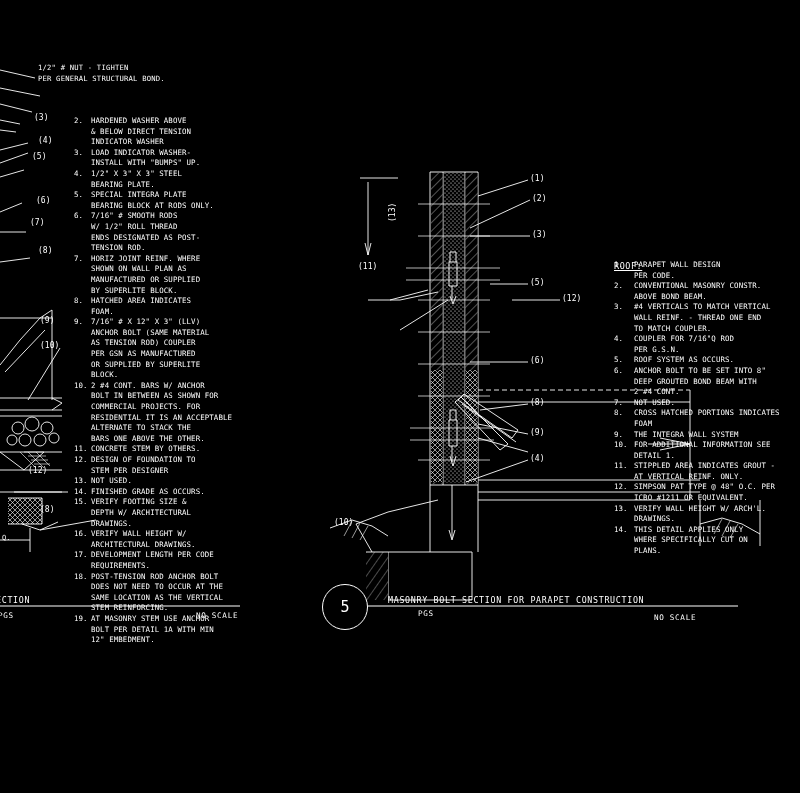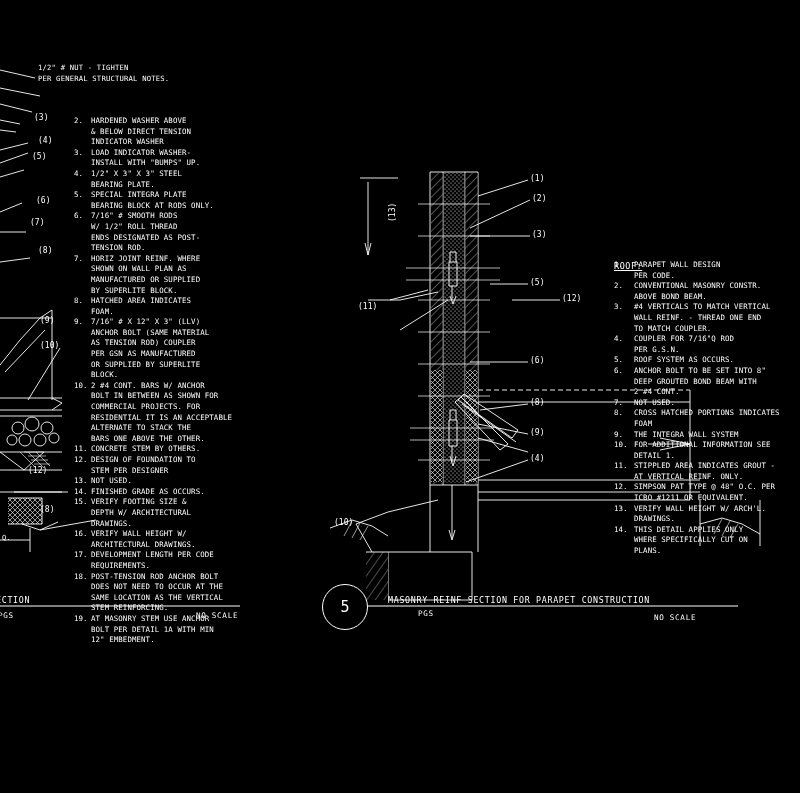--- a/index.html
+++ b/index.html
@@ -277,21 +277,21 @@
       <line x1="0" y1="606" x2="240" y2="606" stroke-width="1.2"></line>
       <line x1="0" y1="604" x2="0" y2="604"></line>
     </g>
   </svg>
 
   <div class="circnum" style="left:322px;top:584px;">
     <span>5</span>
   </div>
 
   <div class="txt" style="left:38px;top:63px;">1/2" # NUT - TIGHTEN</div>
-  <div class="txt" style="left:38px;top:74px;">PER GENERAL STRUCTURAL NOTES.</div>
+  <div class="txt" style="left:38px;top:74px;">PER GENERAL STRUCTURAL BOND.</div>
 
   <div class="balloon" style="left:34px;top:113px;">(3)</div>
   <div class="balloon" style="left:38px;top:136px;">(4)</div>
   <div class="balloon" style="left:32px;top:152px;">(5)</div>
   <div class="balloon" style="left:36px;top:196px;">(6)</div>
   <div class="balloon" style="left:30px;top:218px;">(7)</div>
   <div class="balloon" style="left:38px;top:246px;">(8)</div>
   <div class="balloon" style="left:40px;top:316px;">(9)</div>
   <div class="balloon" style="left:40px;top:341px;">(10)</div>
   <div class="balloon" style="left:28px;top:466px;">(12)</div>
@@ -301,31 +301,31 @@
   <div class="balloon" style="left:530px;top:174px;">(1)</div>
   <div class="balloon" style="left:532px;top:194px;">(2)</div>
   <div class="balloon" style="left:532px;top:230px;">(3)</div>
   <div class="balloon" style="left:530px;top:278px;">(5)</div>
   <div class="balloon" style="left:562px;top:294px;">(12)</div>
   <div class="balloon" style="left:530px;top:356px;">(6)</div>
   <div class="balloon" style="left:530px;top:398px;">(8)</div>
   <div class="balloon" style="left:530px;top:428px;">(9)</div>
   <div class="balloon" style="left:530px;top:454px;">(4)</div>
   <div class="balloon" style="left:334px;top:518px;">(10)</div>
-  <div class="balloon" style="left:358px;top:262px;margin-top:40px;">(11)</div>
+  <div class="balloon" style="left:358px;top:262px;">(11)</div>
   <div class="vert-lbl" style="left:388px;top:222px;">(13)</div>
 
   <div class="notes-col" id="left-notes" style="left:74px;top:116px;width:175px;"><div class="note-row"><span class="note-num" style="flex: 0 0 17px; width: 17px;">2.</span><span class="note-body">HARDENED WASHER ABOVE</span></div><div class="note-row"><span class="note-num" style="flex: 0 0 17px; width: 17px;"></span><span class="note-body">&amp; BELOW DIRECT TENSION</span></div><div class="note-row"><span class="note-num" style="flex: 0 0 17px; width: 17px;"></span><span class="note-body">INDICATOR WASHER</span></div><div class="note-row"><span class="note-num" style="flex: 0 0 17px; width: 17px;">3.</span><span class="note-body">LOAD INDICATOR WASHER-</span></div><div class="note-row"><span class="note-num" style="flex: 0 0 17px; width: 17px;"></span><span class="note-body">INSTALL WITH "BUMPS" UP.</span></div><div class="note-row"><span class="note-num" style="flex: 0 0 17px; width: 17px;">4.</span><span class="note-body">1/2" X 3" X 3" STEEL</span></div><div class="note-row"><span class="note-num" style="flex: 0 0 17px; width: 17px;"></span><span class="note-body">BEARING PLATE.</span></div><div class="note-row"><span class="note-num" style="flex: 0 0 17px; width: 17px;">5.</span><span class="note-body">SPECIAL INTEGRA PLATE</span></div><div class="note-row"><span class="note-num" style="flex: 0 0 17px; width: 17px;"></span><span class="note-body">BEARING BLOCK AT RODS ONLY.</span></div><div class="note-row"><span class="note-num" style="flex: 0 0 17px; width: 17px;">6.</span><span class="note-body">7/16" # SMOOTH RODS</span></div><div class="note-row"><span class="note-num" style="flex: 0 0 17px; width: 17px;"></span><span class="note-body">W/ 1/2" ROLL THREAD</span></div><div class="note-row"><span class="note-num" style="flex: 0 0 17px; width: 17px;"></span><span class="note-body">ENDS DESIGNATED AS POST-</span></div><div class="note-row"><span class="note-num" style="flex: 0 0 17px; width: 17px;"></span><span class="note-body">TENSION ROD.</span></div><div class="note-row"><span class="note-num" style="flex: 0 0 17px; width: 17px;">7.</span><span class="note-body">HORIZ JOINT REINF. WHERE</span></div><div class="note-row"><span class="note-num" style="flex: 0 0 17px; width: 17px;"></span><span class="note-body">SHOWN ON WALL PLAN AS</span></div><div class="note-row"><span class="note-num" style="flex: 0 0 17px; width: 17px;"></span><span class="note-body">MANUFACTURED OR SUPPLIED</span></div><div class="note-row"><span class="note-num" style="flex: 0 0 17px; width: 17px;"></span><span class="note-body">BY SUPERLITE BLOCK.</span></div><div class="note-row"><span class="note-num" style="flex: 0 0 17px; width: 17px;">8.</span><span class="note-body">HATCHED AREA INDICATES</span></div><div class="note-row"><span class="note-num" style="flex: 0 0 17px; width: 17px;"></span><span class="note-body">FOAM.</span></div><div class="note-row"><span class="note-num" style="flex: 0 0 17px; width: 17px;">9.</span><span class="note-body">7/16" # X 12" X 3" (LLV)</span></div><div class="note-row"><span class="note-num" style="flex: 0 0 17px; width: 17px;"></span><span class="note-body">ANCHOR BOLT (SAME MATERIAL</span></div><div class="note-row"><span class="note-num" style="flex: 0 0 17px; width: 17px;"></span><span class="note-body">AS TENSION ROD) COUPLER</span></div><div class="note-row"><span class="note-num" style="flex: 0 0 17px; width: 17px;"></span><span class="note-body">PER GSN AS MANUFACTURED</span></div><div class="note-row"><span class="note-num" style="flex: 0 0 17px; width: 17px;"></span><span class="note-body">OR SUPPLIED BY SUPERLITE</span></div><div class="note-row"><span class="note-num" style="flex: 0 0 17px; width: 17px;"></span><span class="note-body">BLOCK.</span></div><div class="note-row"><span class="note-num" style="flex: 0 0 17px; width: 17px;">10.</span><span class="note-body">2 #4 CONT. BARS W/ ANCHOR</span></div><div class="note-row"><span class="note-num" style="flex: 0 0 17px; width: 17px;"></span><span class="note-body">BOLT IN BETWEEN AS SHOWN FOR</span></div><div class="note-row"><span class="note-num" style="flex: 0 0 17px; width: 17px;"></span><span class="note-body">COMMERCIAL PROJECTS. FOR</span></div><div class="note-row"><span class="note-num" style="flex: 0 0 17px; width: 17px;"></span><span class="note-body">RESIDENTIAL IT IS AN ACCEPTABLE</span></div><div class="note-row"><span class="note-num" style="flex: 0 0 17px; width: 17px;"></span><span class="note-body">ALTERNATE TO STACK THE</span></div><div class="note-row"><span class="note-num" style="flex: 0 0 17px; width: 17px;"></span><span class="note-body">BARS ONE ABOVE THE OTHER.</span></div><div class="note-row"><span class="note-num" style="flex: 0 0 17px; width: 17px;">11.</span><span class="note-body">CONCRETE STEM BY OTHERS.</span></div><div class="note-row"><span class="note-num" style="flex: 0 0 17px; width: 17px;">12.</span><span class="note-body">DESIGN OF FOUNDATION TO</span></div><div class="note-row"><span class="note-num" style="flex: 0 0 17px; width: 17px;"></span><span class="note-body">STEM PER DESIGNER</span></div><div class="note-row"><span class="note-num" style="flex: 0 0 17px; width: 17px;">13.</span><span class="note-body">NOT USED.</span></div><div class="note-row"><span class="note-num" style="flex: 0 0 17px; width: 17px;">14.</span><span class="note-body">FINISHED GRADE AS OCCURS.</span></div><div class="note-row"><span class="note-num" style="flex: 0 0 17px; width: 17px;">15.</span><span class="note-body">VERIFY FOOTING SIZE &amp;</span></div><div class="note-row"><span class="note-num" style="flex: 0 0 17px; width: 17px;"></span><span class="note-body">DEPTH W/ ARCHITECTURAL</span></div><div class="note-row"><span class="note-num" style="flex: 0 0 17px; width: 17px;"></span><span class="note-body">DRAWINGS.</span></div><div class="note-row"><span class="note-num" style="flex: 0 0 17px; width: 17px;">16.</span><span class="note-body">VERIFY WALL HEIGHT W/</span></div><div class="note-row"><span class="note-num" style="flex: 0 0 17px; width: 17px;"></span><span class="note-body">ARCHITECTURAL DRAWINGS.</span></div><div class="note-row"><span class="note-num" style="flex: 0 0 17px; width: 17px;">17.</span><span class="note-body">DEVELOPMENT LENGTH PER CODE</span></div><div class="note-row"><span class="note-num" style="flex: 0 0 17px; width: 17px;"></span><span class="note-body">REQUIREMENTS.</span></div><div class="note-row"><span class="note-num" style="flex: 0 0 17px; width: 17px;">18.</span><span class="note-body">POST-TENSION ROD ANCHOR BOLT</span></div><div class="note-row"><span class="note-num" style="flex: 0 0 17px; width: 17px;"></span><span class="note-body">DOES NOT NEED TO OCCUR AT THE</span></div><div class="note-row"><span class="note-num" style="flex: 0 0 17px; width: 17px;"></span><span class="note-body">SAME LOCATION AS THE VERTICAL</span></div><div class="note-row"><span class="note-num" style="flex: 0 0 17px; width: 17px;"></span><span class="note-body">STEM REINFORCING.</span></div><div class="note-row"><span class="note-num" style="flex: 0 0 17px; width: 17px;">19.</span><span class="note-body">AT MASONRY STEM USE ANCHOR</span></div><div class="note-row"><span class="note-num" style="flex: 0 0 17px; width: 17px;"></span><span class="note-body">BOLT PER DETAIL 1A WITH MIN</span></div><div class="note-row"><span class="note-num" style="flex: 0 0 17px; width: 17px;"></span><span class="note-body">12" EMBEDMENT.</span></div></div>
 
   <div class="notes-col" style="left:614px;top:240px;">
     <div class="hdr">ROOF:</div>
   </div>
   <div class="notes-col" id="right-notes" style="left:614px;top:260px;width:182px;"><div class="note-row"><span class="note-num" style="flex: 0 0 20px; width: 20px;">1.</span><span class="note-body">PARAPET WALL DESIGN</span></div><div class="note-row"><span class="note-num" style="flex: 0 0 20px; width: 20px;"></span><span class="note-body">PER CODE.</span></div><div class="note-row"><span class="note-num" style="flex: 0 0 20px; width: 20px;">2.</span><span class="note-body">CONVENTIONAL MASONRY CONSTR.</span></div><div class="note-row"><span class="note-num" style="flex: 0 0 20px; width: 20px;"></span><span class="note-body">ABOVE BOND BEAM.</span></div><div class="note-row"><span class="note-num" style="flex: 0 0 20px; width: 20px;">3.</span><span class="note-body">#4 VERTICALS TO MATCH VERTICAL</span></div><div class="note-row"><span class="note-num" style="flex: 0 0 20px; width: 20px;"></span><span class="note-body">WALL REINF. - THREAD ONE END</span></div><div class="note-row"><span class="note-num" style="flex: 0 0 20px; width: 20px;"></span><span class="note-body">TO MATCH COUPLER.</span></div><div class="note-row"><span class="note-num" style="flex: 0 0 20px; width: 20px;">4.</span><span class="note-body">COUPLER FOR 7/16"Q ROD</span></div><div class="note-row"><span class="note-num" style="flex: 0 0 20px; width: 20px;"></span><span class="note-body">PER G.S.N.</span></div><div class="note-row"><span class="note-num" style="flex: 0 0 20px; width: 20px;">5.</span><span class="note-body">ROOF SYSTEM AS OCCURS.</span></div><div class="note-row"><span class="note-num" style="flex: 0 0 20px; width: 20px;">6.</span><span class="note-body">ANCHOR BOLT TO BE SET INTO 8"</span></div><div class="note-row"><span class="note-num" style="flex: 0 0 20px; width: 20px;"></span><span class="note-body">DEEP GROUTED BOND BEAM WITH</span></div><div class="note-row"><span class="note-num" style="flex: 0 0 20px; width: 20px;"></span><span class="note-body">2 #4 CONT.</span></div><div class="note-row"><span class="note-num" style="flex: 0 0 20px; width: 20px;">7.</span><span class="note-body">NOT USED.</span></div><div class="note-row"><span class="note-num" style="flex: 0 0 20px; width: 20px;">8.</span><span class="note-body">CROSS HATCHED PORTIONS INDICATES</span></div><div class="note-row"><span class="note-num" style="flex: 0 0 20px; width: 20px;"></span><span class="note-body">FOAM</span></div><div class="note-row"><span class="note-num" style="flex: 0 0 20px; width: 20px;">9.</span><span class="note-body">THE INTEGRA WALL SYSTEM</span></div><div class="note-row"><span class="note-num" style="flex: 0 0 20px; width: 20px;">10.</span><span class="note-body">FOR ADDITIONAL INFORMATION SEE</span></div><div class="note-row"><span class="note-num" style="flex: 0 0 20px; width: 20px;"></span><span class="note-body">DETAIL 1.</span></div><div class="note-row"><span class="note-num" style="flex: 0 0 20px; width: 20px;">11.</span><span class="note-body">STIPPLED AREA INDICATES GROUT -</span></div><div class="note-row"><span class="note-num" style="flex: 0 0 20px; width: 20px;"></span><span class="note-body">AT VERTICAL REINF. ONLY.</span></div><div class="note-row"><span class="note-num" style="flex: 0 0 20px; width: 20px;">12.</span><span class="note-body">SIMPSON PAT TYPE @ 48" O.C. PER</span></div><div class="note-row"><span class="note-num" style="flex: 0 0 20px; width: 20px;"></span><span class="note-body">ICBO #1211 OR EQUIVALENT.</span></div><div class="note-row"><span class="note-num" style="flex: 0 0 20px; width: 20px;">13.</span><span class="note-body">VERIFY WALL HEIGHT W/ ARCH'L.</span></div><div class="note-row"><span class="note-num" style="flex: 0 0 20px; width: 20px;"></span><span class="note-body">DRAWINGS.</span></div><div class="note-row"><span class="note-num" style="flex: 0 0 20px; width: 20px;">14.</span><span class="note-body">THIS DETAIL APPLIES ONLY</span></div><div class="note-row"><span class="note-num" style="flex: 0 0 20px; width: 20px;"></span><span class="note-body">WHERE SPECIFICALLY CUT ON</span></div><div class="note-row"><span class="note-num" style="flex: 0 0 20px; width: 20px;"></span><span class="note-body">PLANS.</span></div></div>
 
-  <div class="tblk-title" style="left:388px;top:595px;">MASONRY REINF SECTION FOR PARAPET CONSTRUCTION</div>
+  <div class="tblk-title" style="left:388px;top:595px;">MASONRY BOLT SECTION FOR PARAPET CONSTRUCTION</div>
   <div class="tblk-sub" style="left:418px;top:609px;">PGS</div>
   <div class="tblk-sub" style="left:654px;top:613px;">NO SCALE</div>
 
   <div class="tblk-title" style="left:-4px;top:595px;">ECTION</div>
   <div class="tblk-sub" style="left:-2px;top:611px;">PGS</div>
   <div class="tblk-sub" style="left:196px;top:611px;">NO SCALE</div>
 
 </div>
 
 </body></html>

